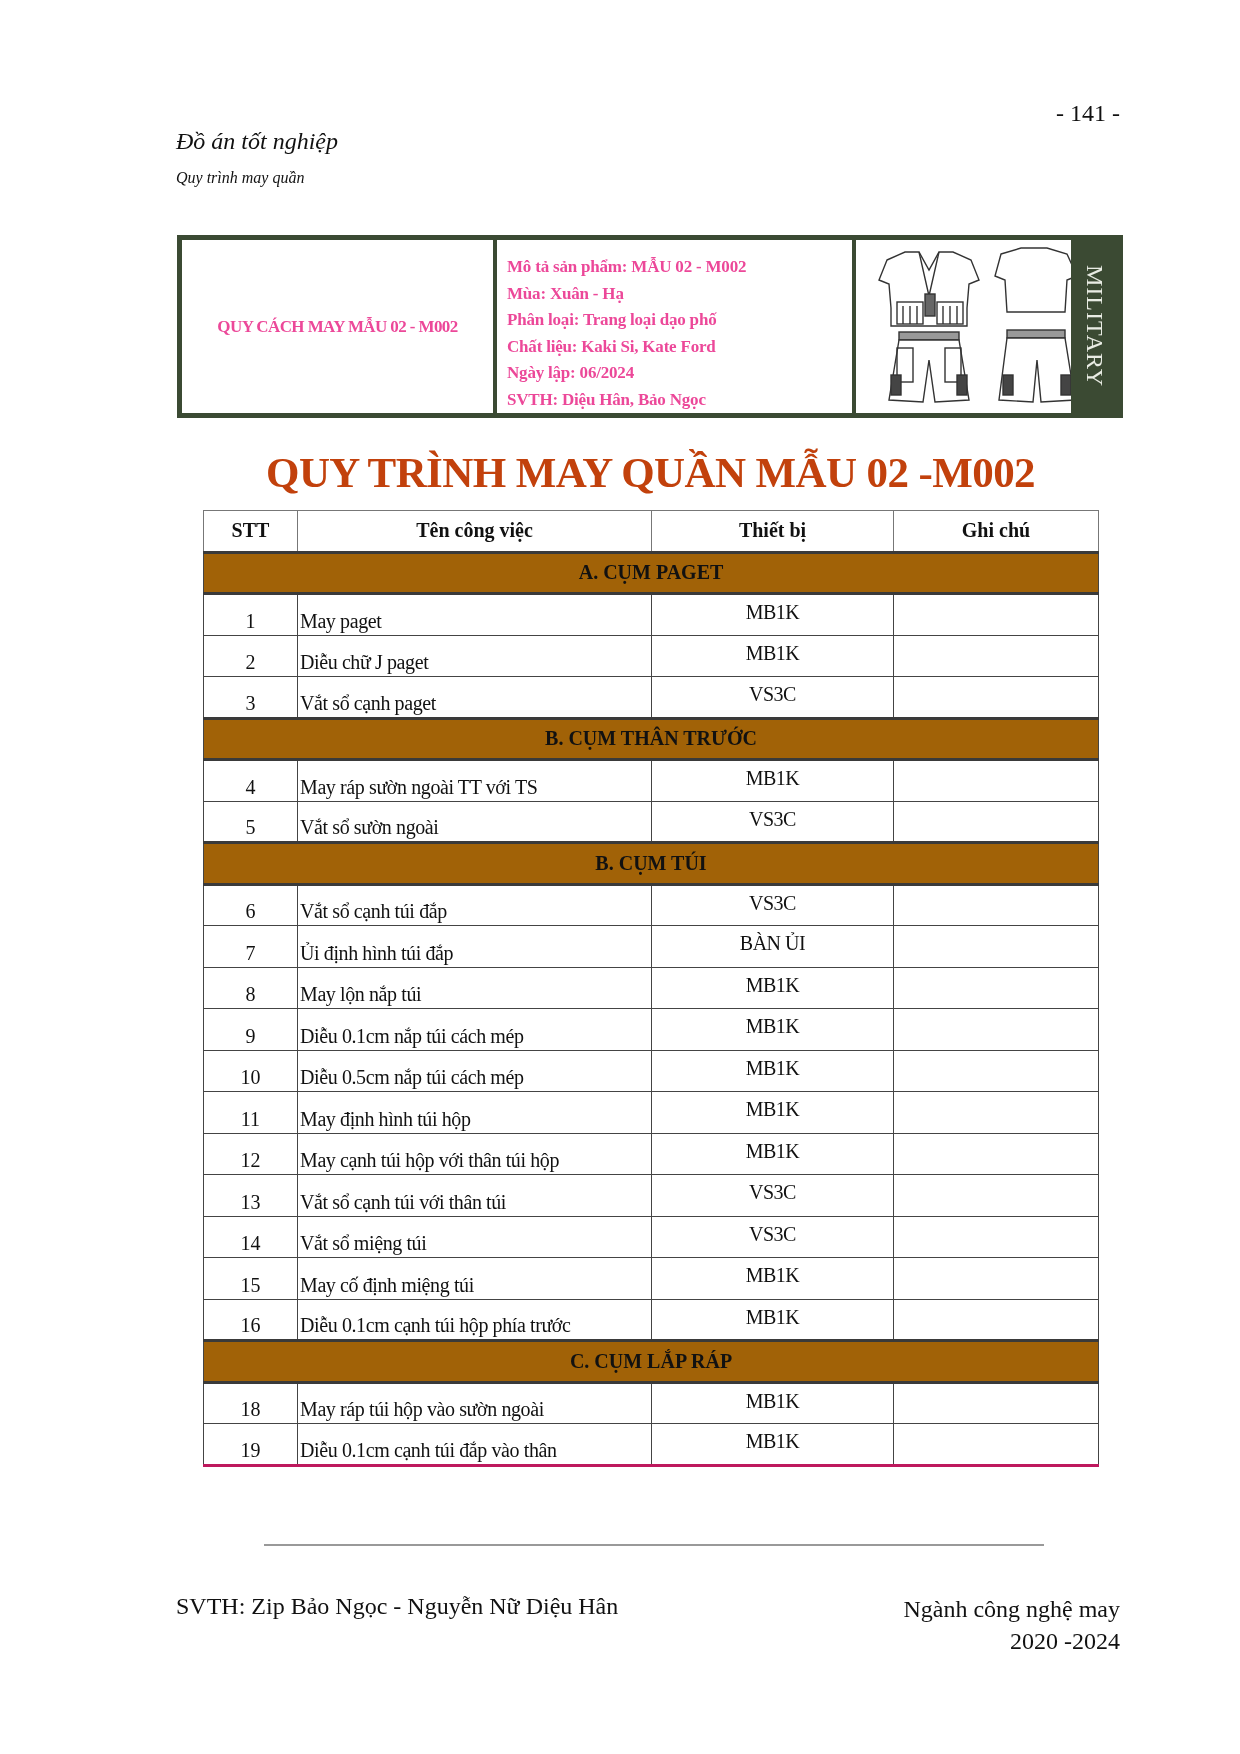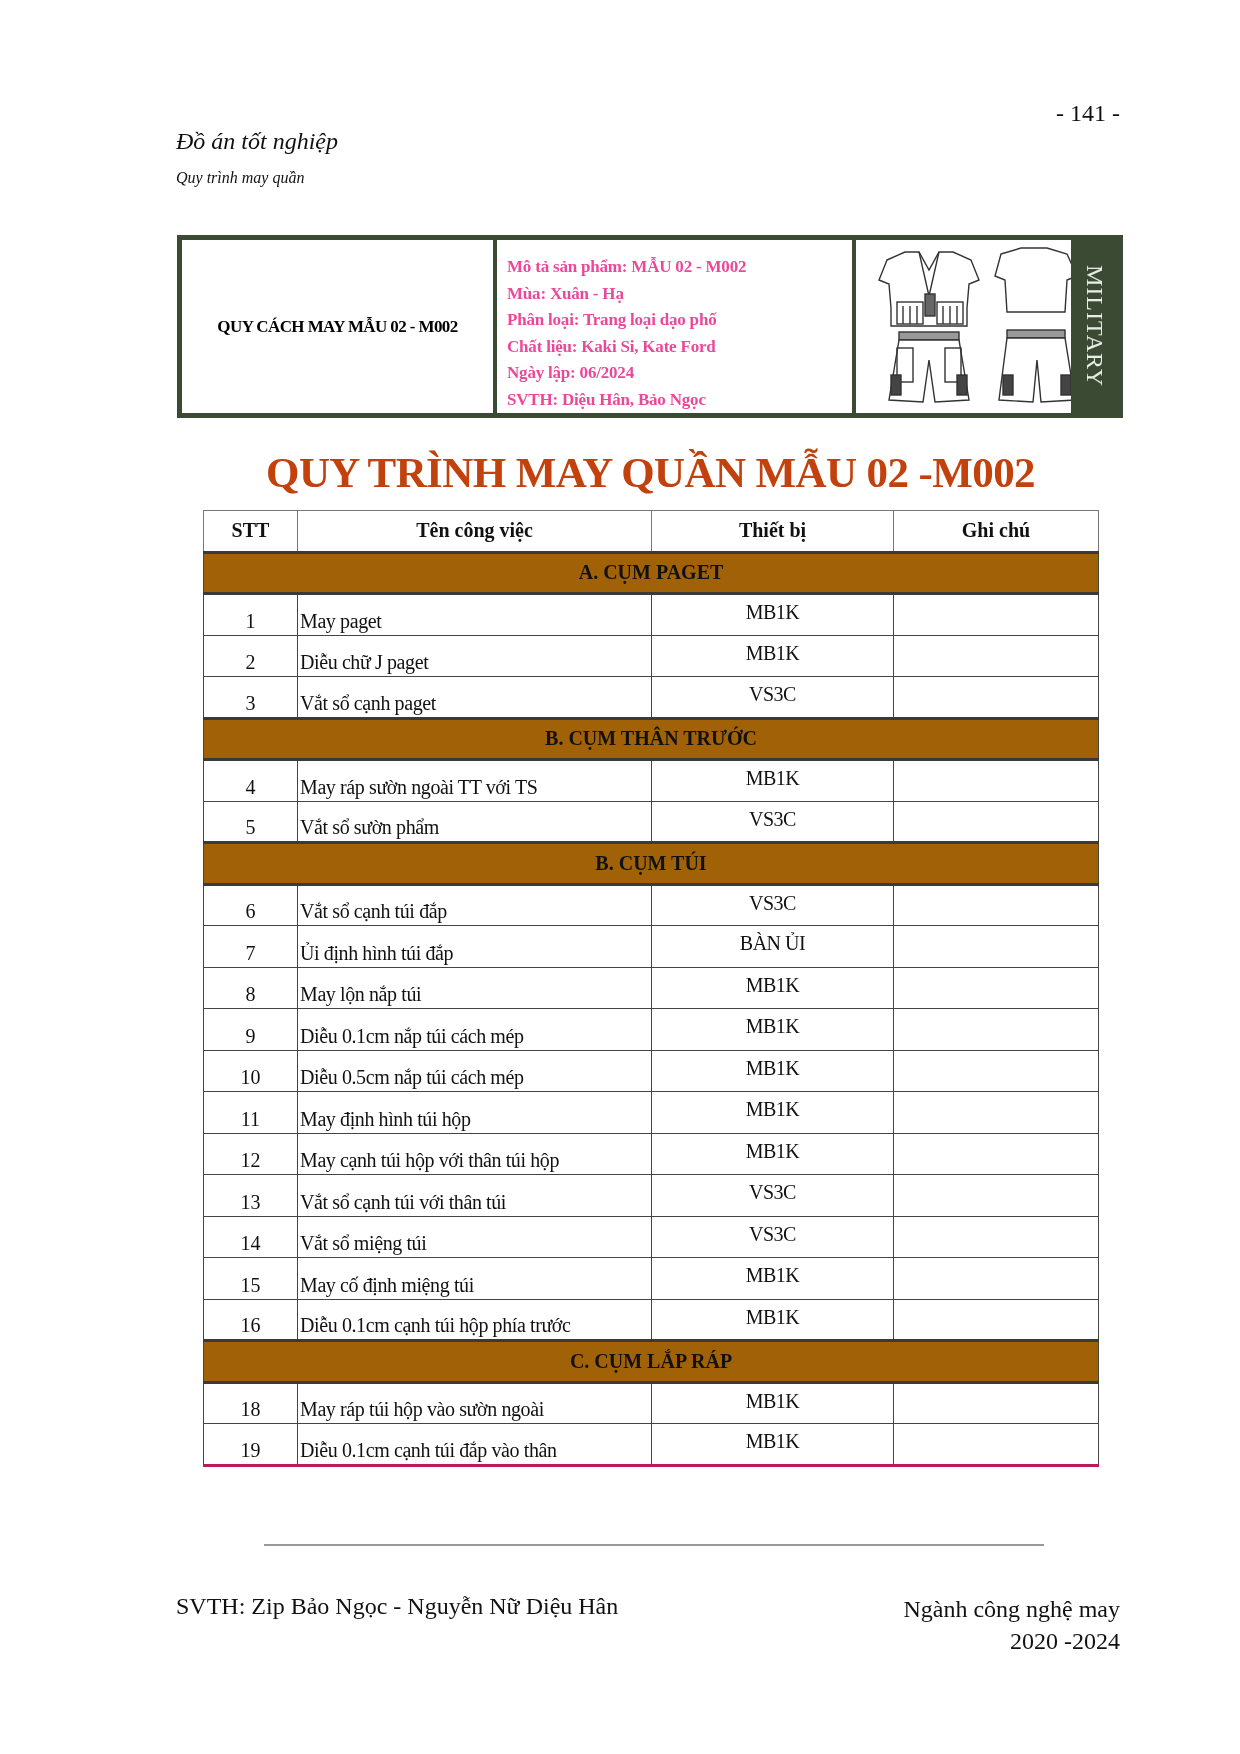--- a/index.html
+++ b/index.html
@@ -8,21 +8,21 @@
   .abs { position:absolute; }
   .running-head { left:176px; top:100px; font-size:24px; font-style:italic;margin-top:28px; }
   .page-num { right:120px; top:100px; font-size:24px; }
   .section-label { left:176px; top:169px; font-size:16px;font-style:italic; }
 
   .spec-box { left:177px; top:235px; width:946px; height:183px; box-sizing:border-box;
               border:5px solid #3b4a33; background:#fff; }
   .spec-title { position:absolute; left:0; top:0; width:311px; height:100%;
                 display:flex; align-items:center; justify-content:center;
                 font-weight:bold; font-size:17px; letter-spacing:-0.6px;
-                color:#000000; white-space:nowrap; }
+                color:#ec4899; white-space:nowrap; }
   .spec-divider { position:absolute; top:0; width:4px; height:100%; background:#3b4a33; }
   .spec-info { position:absolute; left:325px; top:14px; font-weight:bold; font-size:17px;
                line-height:26.5px; color:#ec4899; white-space:nowrap; letter-spacing:-0.2px; }
   .spec-sketch { position:absolute; left:675px; top:0; width:224px; height:100%; }
   .spec-brand { position:absolute; right:0; top:0; width:47px; height:100%; background:#3b4a33;
                 display:flex; align-items:center; justify-content:center; }
   .spec-brand span { writing-mode:vertical-rl; color:#e9ece4; font-size:24px;
                      letter-spacing:1px; font-family:"Liberation Serif", serif; }
 
   .doc-title { left:203px; top:448px; width:895px; text-align:center; font-size:43px;
@@ -143,21 +143,21 @@
       <td colspan="4">B. CỤM THÂN TRƯỚC</td>
       </tr>
       <tr class="">
         <td class="stt">4</td>
         <td class="task">May ráp sườn ngoài TT với TS</td>
         <td class="equip">MB1K</td>
         <td class="note"></td>
       </tr>
       <tr class="">
         <td class="stt">5</td>
-        <td class="task">Vắt sổ sườn phẩm</td>
+        <td class="task">Vắt sổ sườn ngoài</td>
         <td class="equip">VS3C</td>
         <td class="note"></td>
       </tr>
       <tr class="group">
       <td colspan="4">B. CỤM TÚI</td>
       </tr>
       <tr class="">
         <td class="stt">6</td>
         <td class="task">Vắt sổ cạnh túi đắp</td>
         <td class="equip">VS3C</td>

